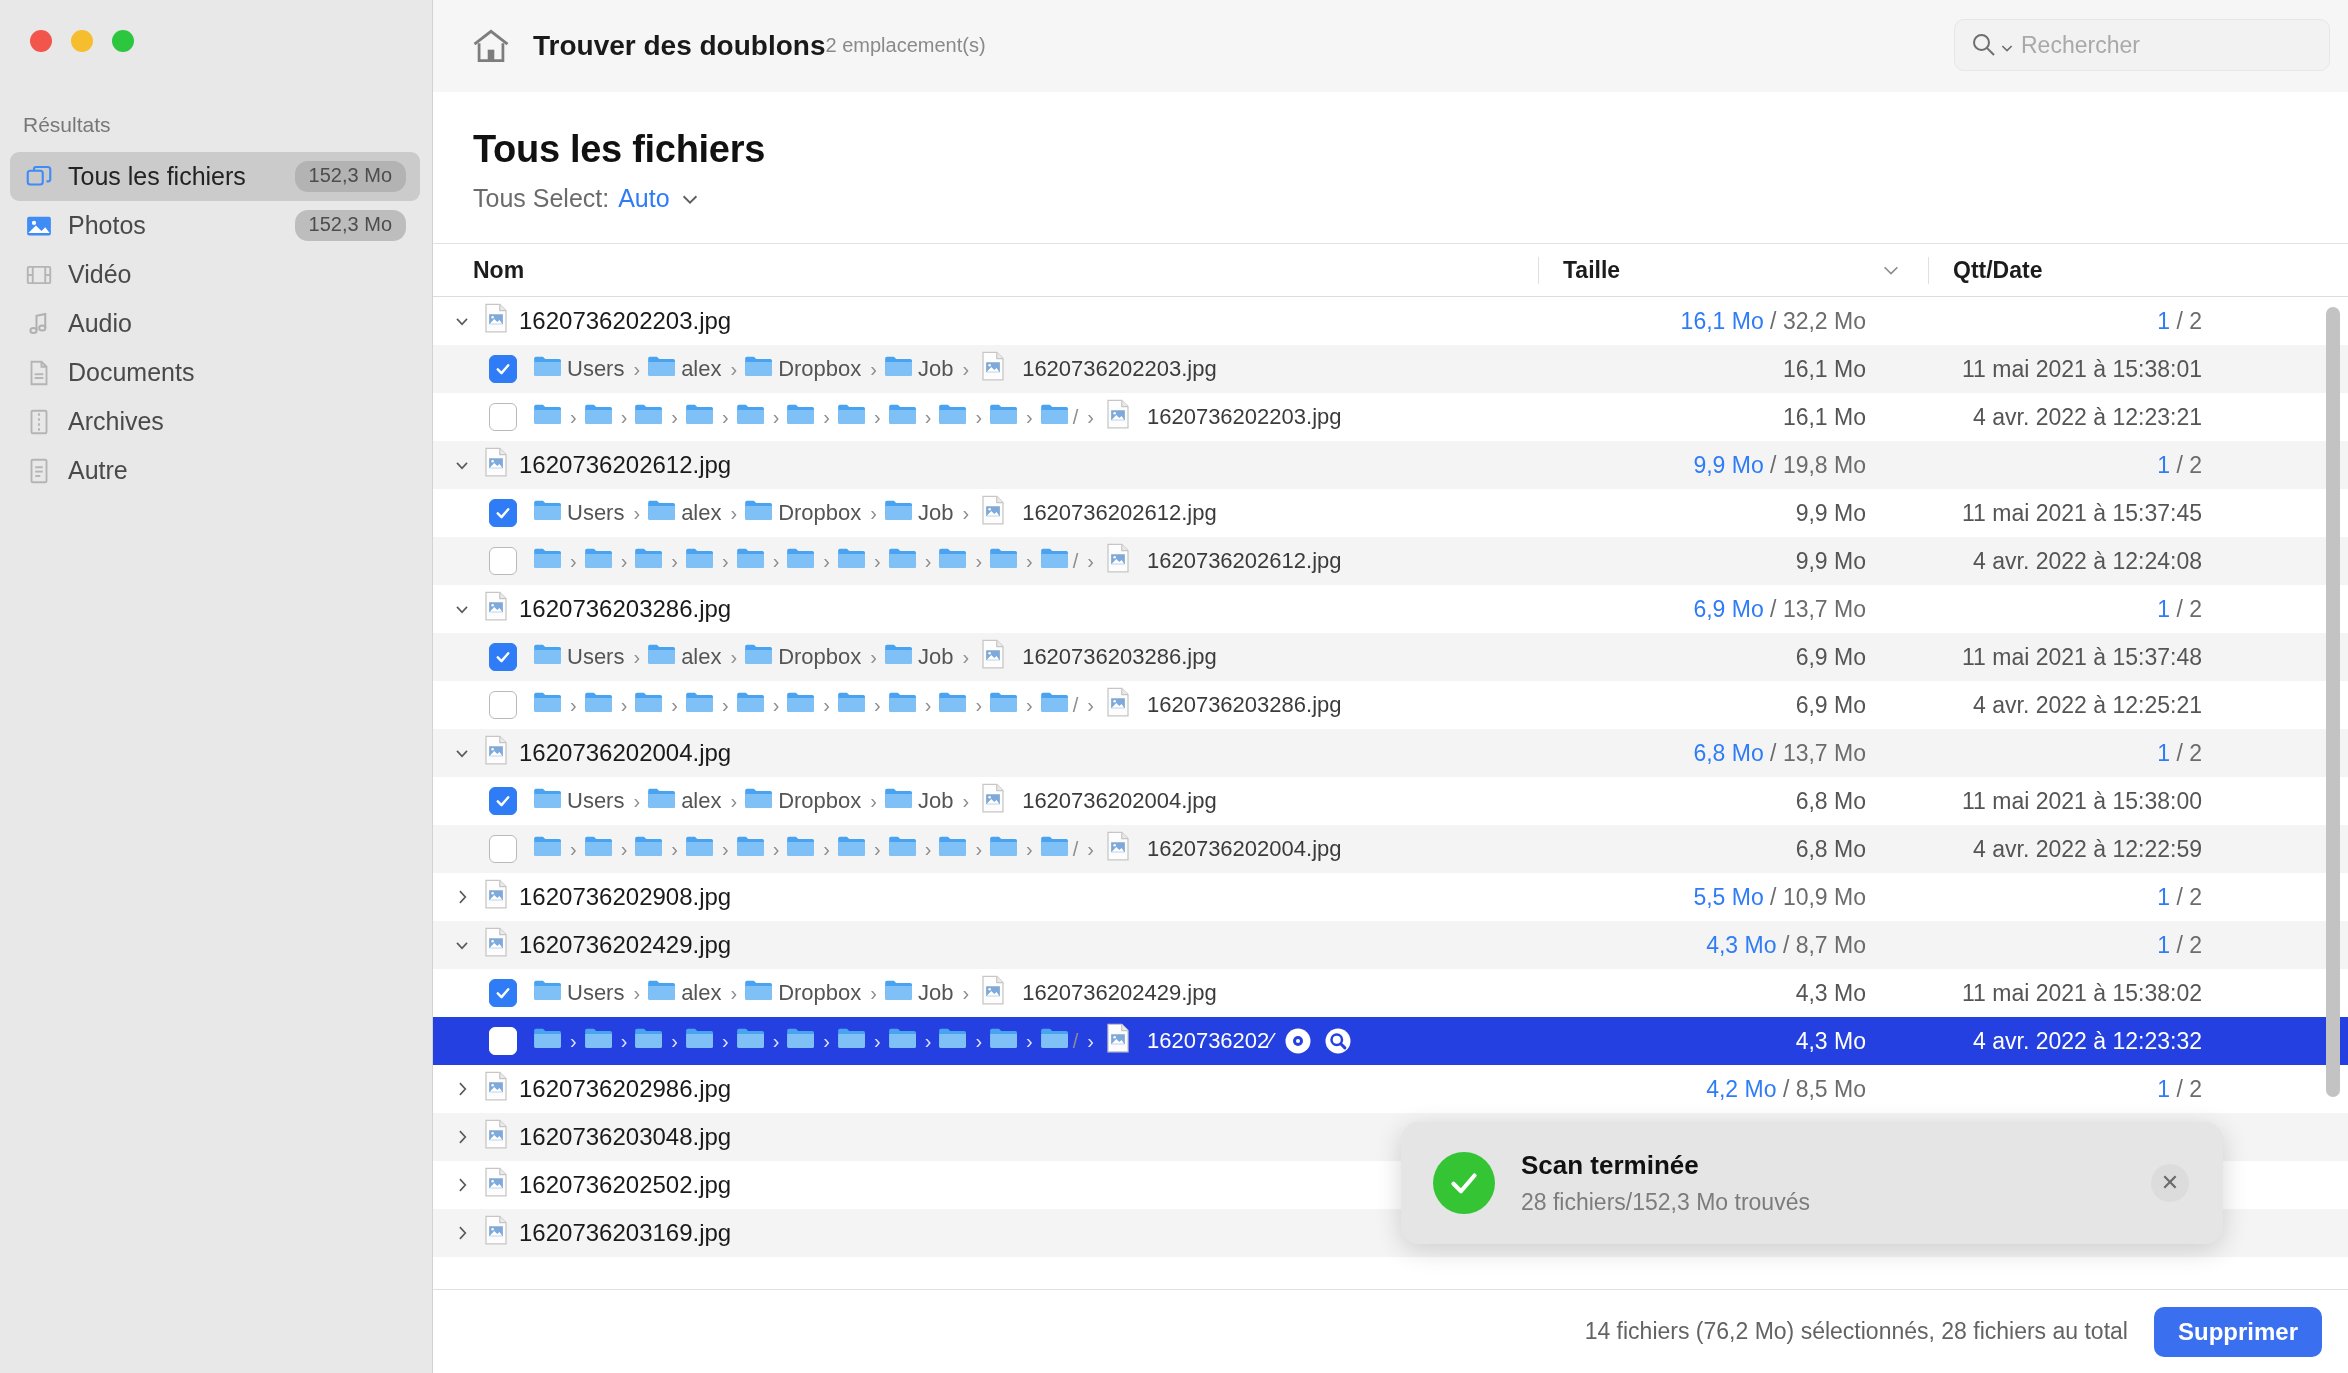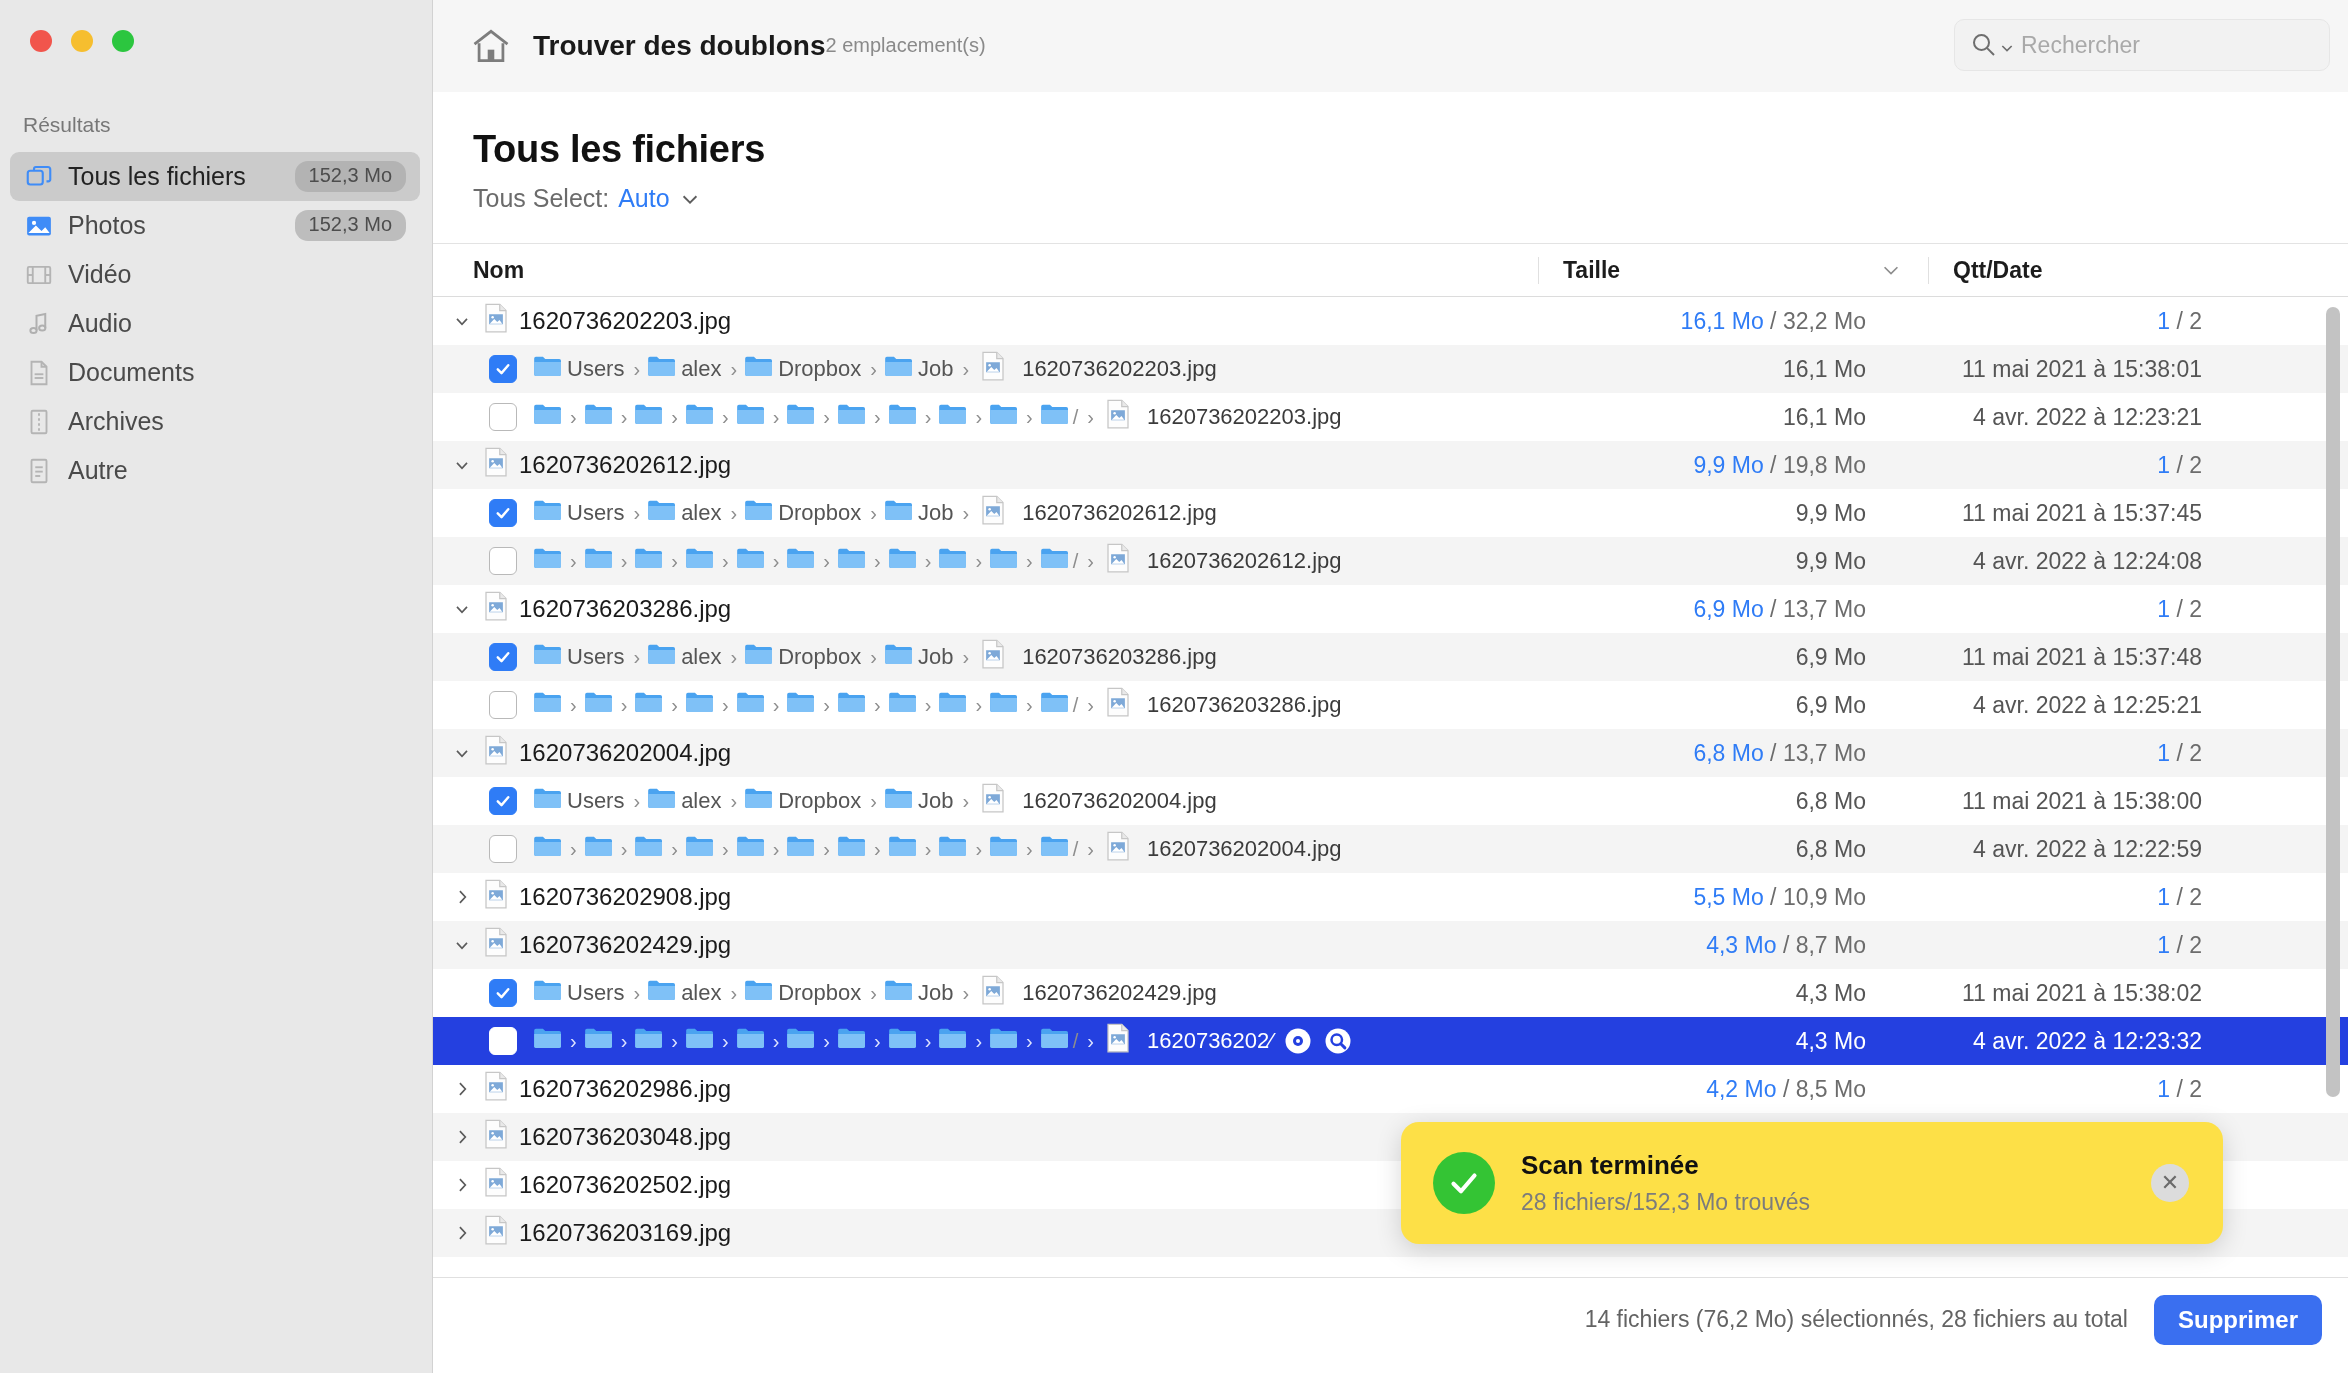--- a/index.html
+++ b/index.html
@@ -115,34 +115,34 @@
 
   .rowbtn { width: 30px; height: 30px; margin-left: 10px; flex: 0 0 30px; }
 
   
   .vscroll { position: absolute; right: 8px; top: 10px; width: 14px; height: 790px;
              background: #c3c3c3; border-radius: 7px; }
 
   
   .toast {
     position: absolute; left: 968px; top: 1122px;
-    width: 822px; height: 122px; background: #fde047;
+    width: 822px; height: 122px; background: #e5e5e5;
     border-radius: 18px; box-shadow: 0 6px 26px rgba(0,0,0,0.16);
     display: flex; align-items: center; padding: 0 34px 0 32px; gap: 26px;
   }
   .tcheck { width: 62px; height: 62px; border-radius: 50%; background: #34c434;
             flex: 0 0 62px; display: flex; align-items: center; justify-content: center; }
   .ttext { flex: 1; }
   .ttitle { font-size: 26px; font-weight: bold; color: #111; }
   .tsub { font-size: 23px; color: #7c7c7c; margin-top: 8px; }
   .tclose { width: 38px; height: 38px; border-radius: 50%; background: #dcdcdc;
             display: flex; align-items: center; justify-content: center; color: #6b6b6b; font-size: 22px; }
 
   
-  .footer { position: absolute; left: 0; bottom: 12px; width: 100%; height: 84px;
+  .footer { position: absolute; left: 0; bottom: 0; width: 100%; height: 84px;
             border-top: 1px solid #e0e0e0; background: #fff;
             display: flex; align-items: center; justify-content: flex-end; padding-right: 26px; gap: 26px; }
   .fstatus { font-size: 23px; color: #636363; }
   .delbtn { background: #3a6ff0; color: #fff; font-size: 24px; font-weight: bold;
             border: none; border-radius: 10px; padding: 11px 24px; cursor: pointer; }
 </style>
 </head>
 <body>
 
 <div class="app">

